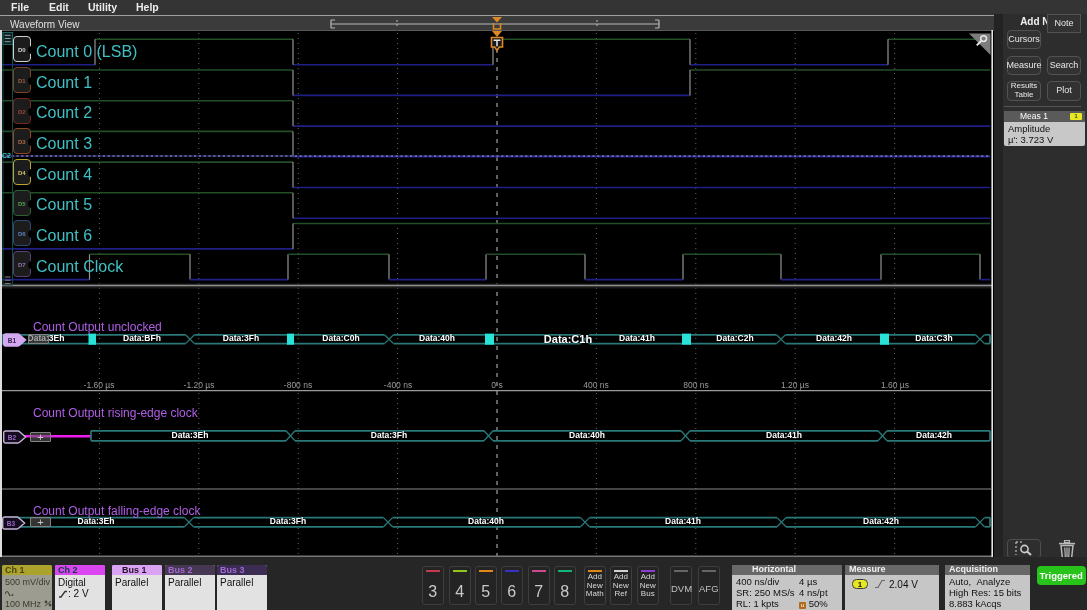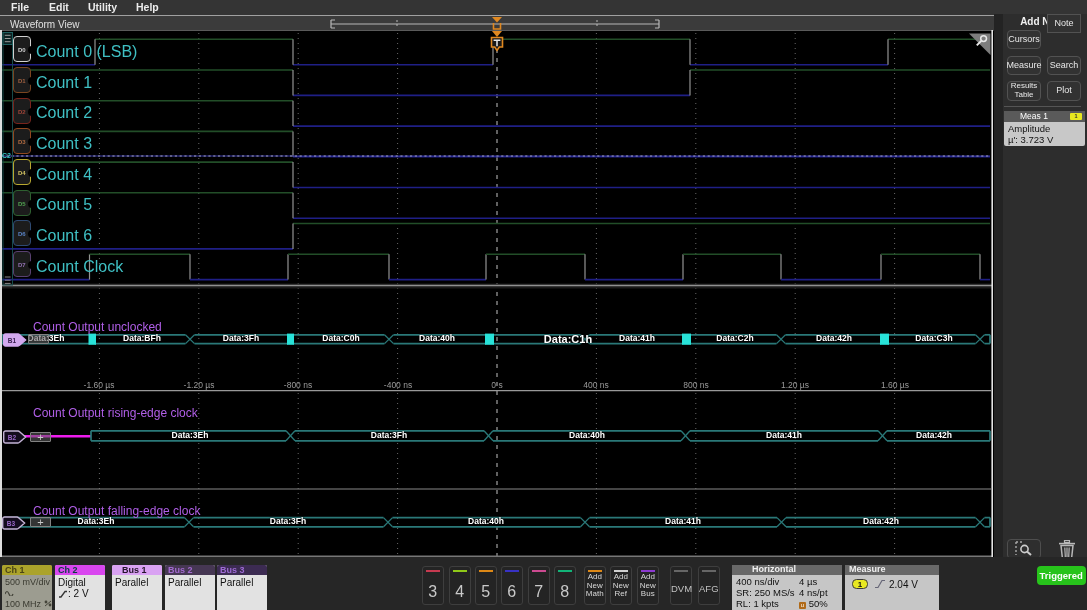--- a/index.html
+++ b/index.html
@@ -432,13 +432,17 @@
       <div style="position:absolute;left:67px;top:11px;color:#111;font-size:9.5px;line-height:11px">4 µs<br>4 ns/pt<br><span style="display:inline-block;width:7px;height:7px;background:#b06a18;border-radius:1px;color:#fff;font-size:6px;text-align:center;line-height:7px;vertical-align:0.5px">u</span> 50%</div>
     </div>
     <div style="position:absolute;left:845px;top:8px;width:94px;height:45px;background:#c6c6c6;overflow:hidden">
       <div style="height:9.5px;background:#686868;color:#f0f0f0;font-size:9px;font-weight:bold;padding-left:4px;line-height:9.5px">Measure</div>
       <div style="position:absolute;left:7px;top:14px;width:16px;height:9.5px;background:#e8e820;border:1px solid #3a3a3a;border-radius:4.5px;color:#111;font-size:8px;font-weight:bold;text-align:center;line-height:9.5px">1</div>
       <svg style="position:absolute;left:29px;top:14px" width="12" height="10" viewBox="0 0 12 10">
         <path d="M1,8.5 h3 l4,-7 h3" fill="none" stroke="#667" stroke-width="1.2"></path>
       </svg>
       <div style="position:absolute;left:44px;top:13.5px;color:#111;font-size:10px">2.04 V</div>
     </div>
+    <div style="position:absolute;left:945px;top:8px;width:85px;height:45px;background:#c6c6c6;overflow:hidden">
+      <div style="height:9.5px;background:#686868;color:#f0f0f0;font-size:9px;font-weight:bold;padding-left:4px;line-height:9.5px">Acquisition</div>
+      <div style="position:absolute;left:4px;top:11px;color:#111;font-size:9.5px;line-height:11px">Auto, &nbsp;Analyze<br>High Res: 15 bits<br>8.883 kAcqs</div>
+    </div>
     <div style="position:absolute;left:1036.5px;top:9px;width:48.5px;height:19px;background:#27c31b;border-radius:4px;color:#fff;font-size:9.5px;font-weight:bold;text-align:center;line-height:19px">Triggered</div>
   </div>
 </body></html>

